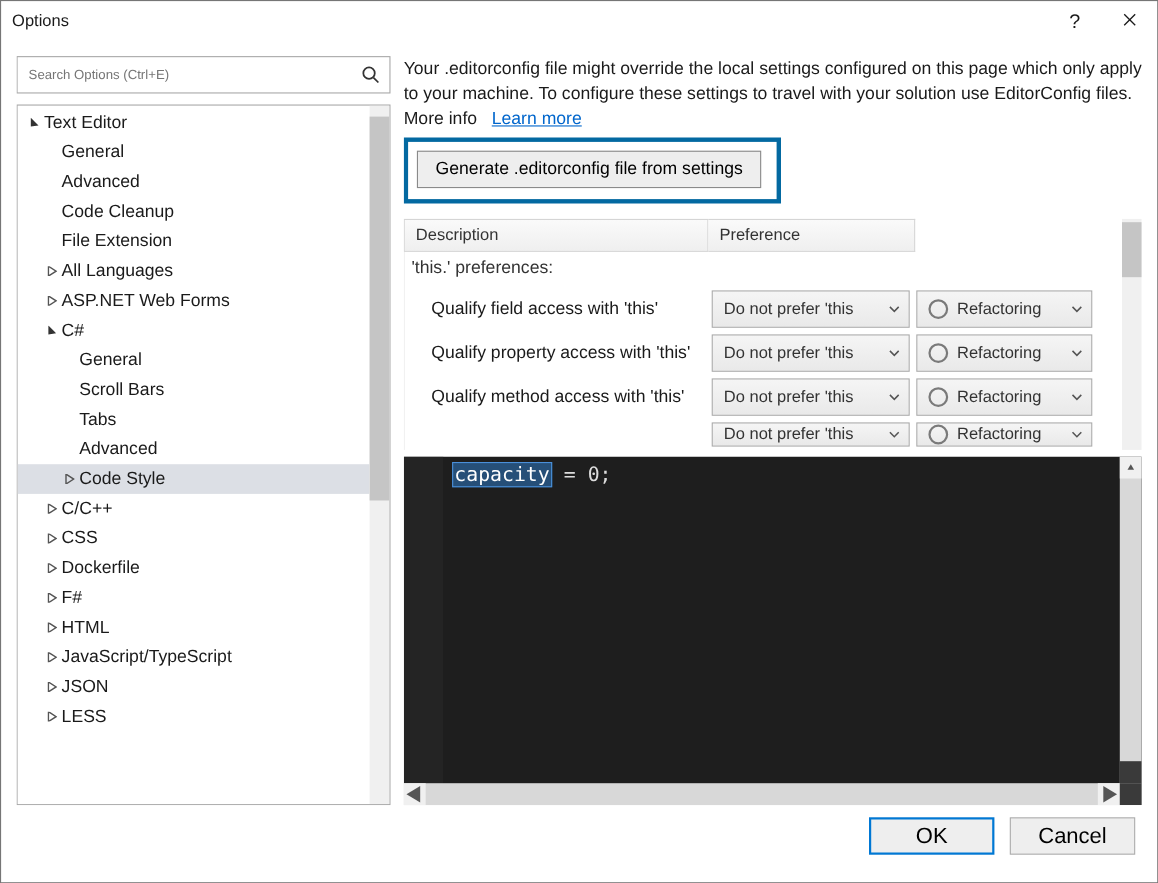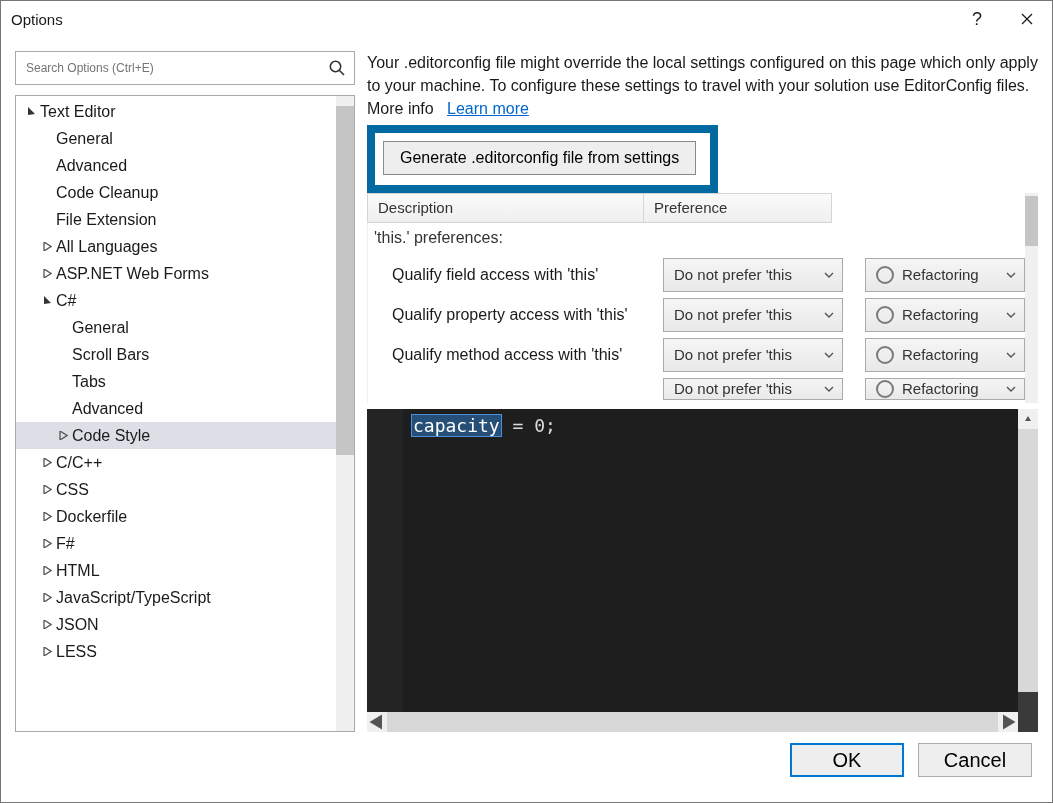--- a/index.html
+++ b/index.html
@@ -21,33 +21,33 @@
   .tree-scroll .thumb { background:#c5c5c5; height:55%; margin-top:55%; }
   .node { display:flex; align-items:center; height:27px; padding-left:8px; cursor:default; white-space:nowrap; }
   .node.selected { background:#dcdfe5; }
   .node .exp { width:14px; height:14px; display:flex; align-items:center; justify-content:center; margin-right:2px; flex-shrink:0; }
   .node .exp svg { width:9px; height:9px; }
   .node .spacer { width:16px; flex-shrink:0; }
   .node .lbl { font-size:16px; }
   .right { flex:1; display:flex; flex-direction:column; overflow:hidden; }
   .info { font-size:16px; line-height:1.45; margin-bottom:4px; }
   .info a { color:#0066cc; text-decoration:underline; }
-  .genframe { border:8px solid #0369a1; padding:8px 14px 10px 8px; width:fit-content; margin-bottom:0; }
+  .genframe { border:4px solid #0369a1; padding:8px 14px 10px 8px; width:fit-content; margin-bottom:14px; }
   .genbtn { border:1px solid #8a8a8a; background:#eeeeee; padding:7px 16px; font-size:16px; cursor:default; }
   .gridwrap { border:0; position:relative; display:flex; }
   .grid { flex:1; }
   .grid .hdrrow { display:flex; height:30px; }
   .grid .hdr { background:linear-gradient(#fafafa,#efefef); border:1px solid #d5d5d5; border-left:none; display:flex; align-items:center; padding:0 10px; font-size:15px; color:#333; }
   .grid .hdr:first-child { border-left:1px solid #d5d5d5; }
   .grid .hdr.desc { width:277px; }
   .grid .hdr.pref { width:188px; }
   .grid .hdr.sev { flex:1; }
   .grid-body { border-left:1px solid #eee; }
   .section-row { padding:6px 6px 8px 6px; font-size:16px; color:#333; }
-  .datarow { display:flex; align-items:center; padding:3px 0 3px 24px; min-height:40px;gap:16px; }
+  .datarow { display:flex; align-items:center; padding:3px 0 3px 24px; min-height:40px; }
   .datarow.cut { min-height:22px; align-items:flex-start; }
   .datarow .rdesc { width:255px; padding-right:10px; font-size:16px; line-height:1.35; }
   .combo { width:180px; height:34px; border:1px solid #aaaaaa; background:linear-gradient(#f5f5f5,#e9e9e9); display:flex; align-items:center; padding:0 6px 0 10px; font-size:15px; color:#333; margin-right:6px; overflow:hidden; }
   .combo .ctext { flex:1; white-space:nowrap; overflow:hidden; }
   .combo .cdrop { width:14px; display:flex; align-items:center; justify-content:center; }
   .combo.sev { width:160px; margin-right:0; }
   .datarow.cut .combo { height:22px; }
   .sevcircle { width:18px; height:18px; border:2px solid #7a7a7a; border-radius:50%; margin-right:8px; flex-shrink:0; }
   .grid-scroll { width:18px; background:#f0f0f0; display:flex; flex-direction:column; }
   .grid-scroll .thumb { background:#c5c5c5; height:50px; margin-top:3px; }

